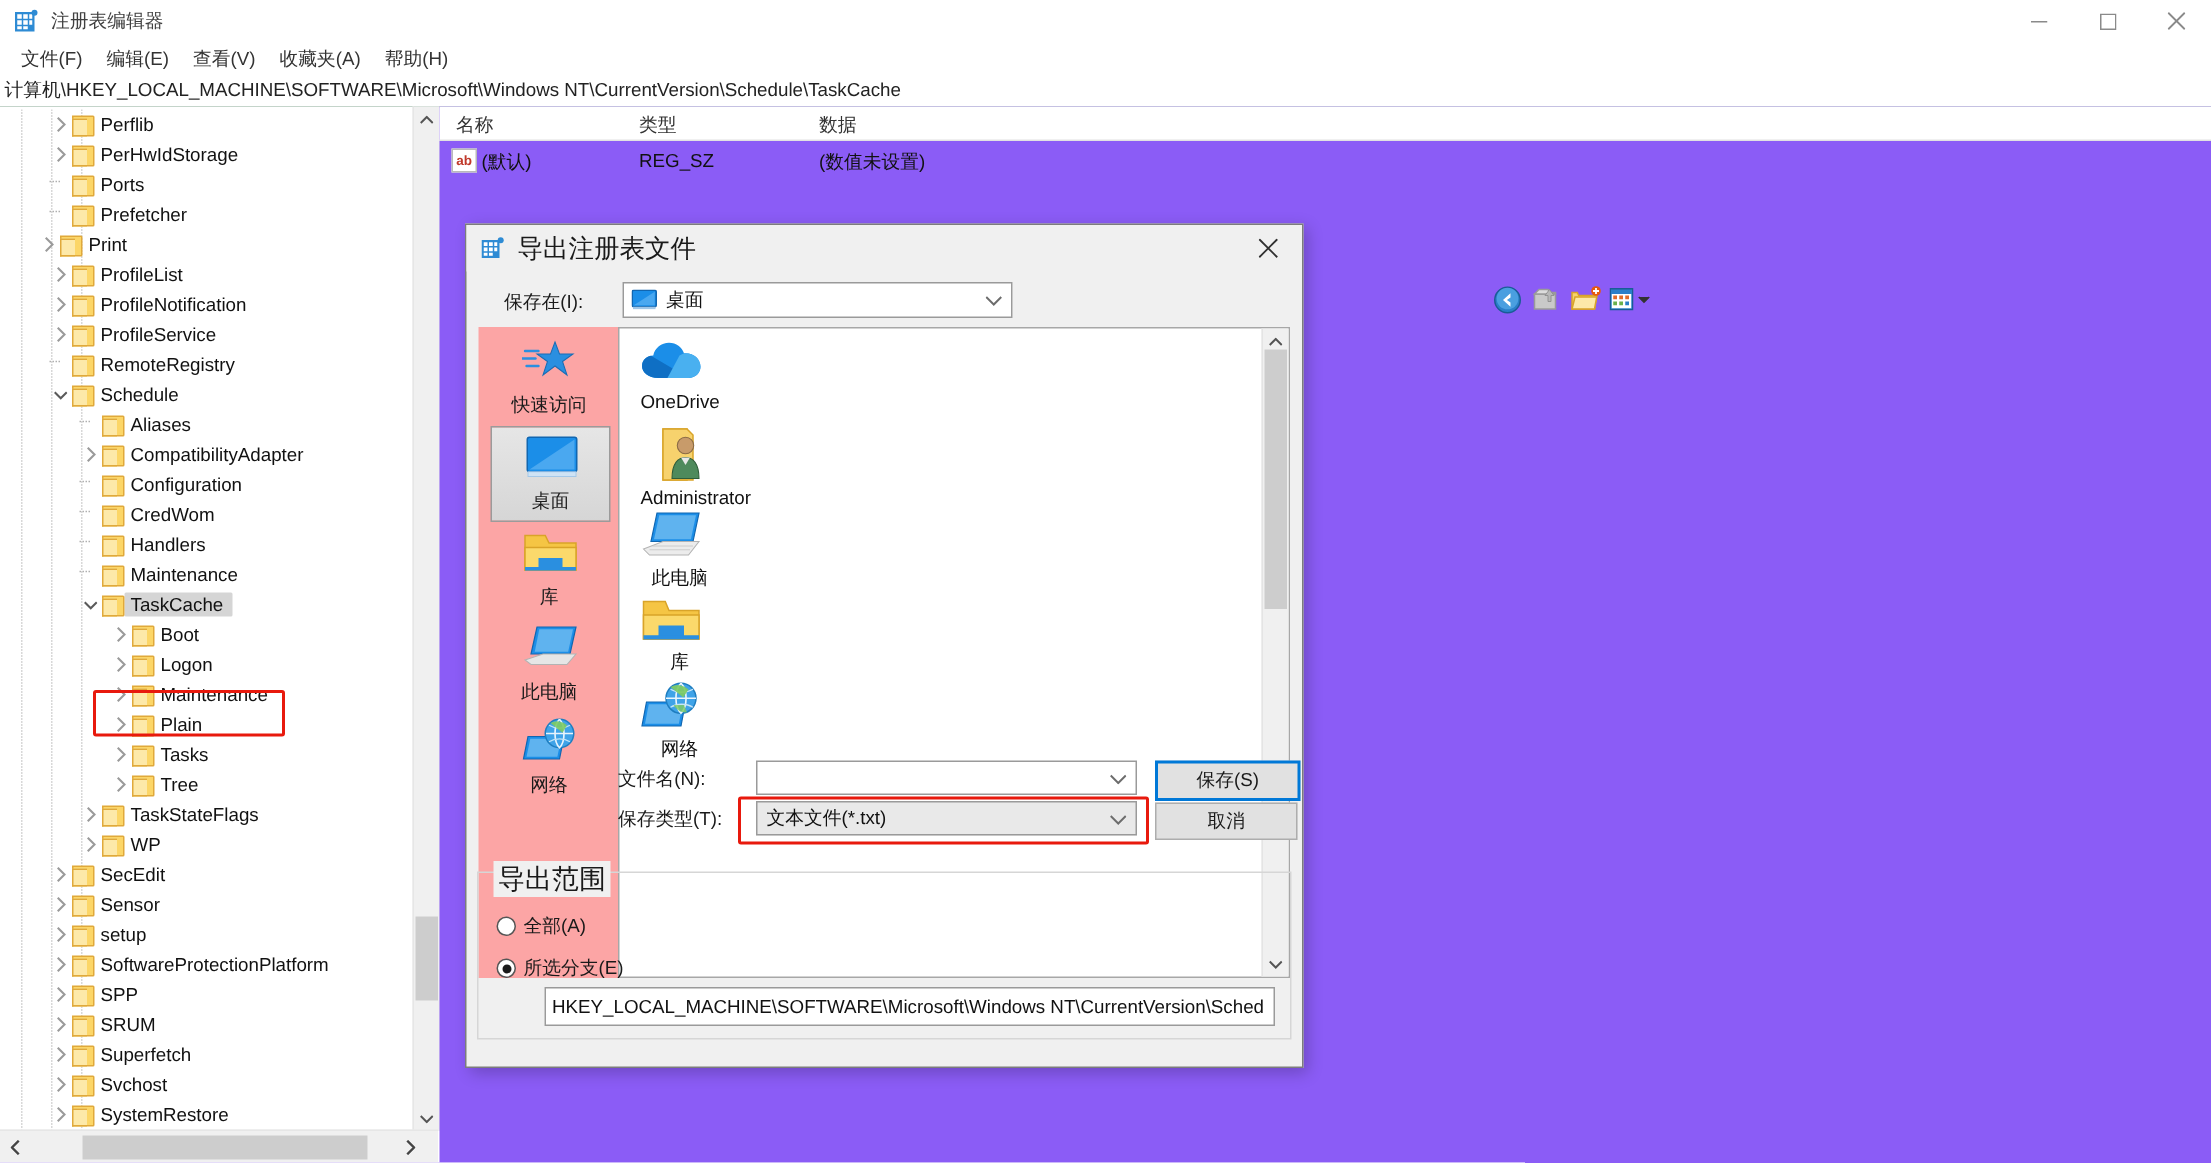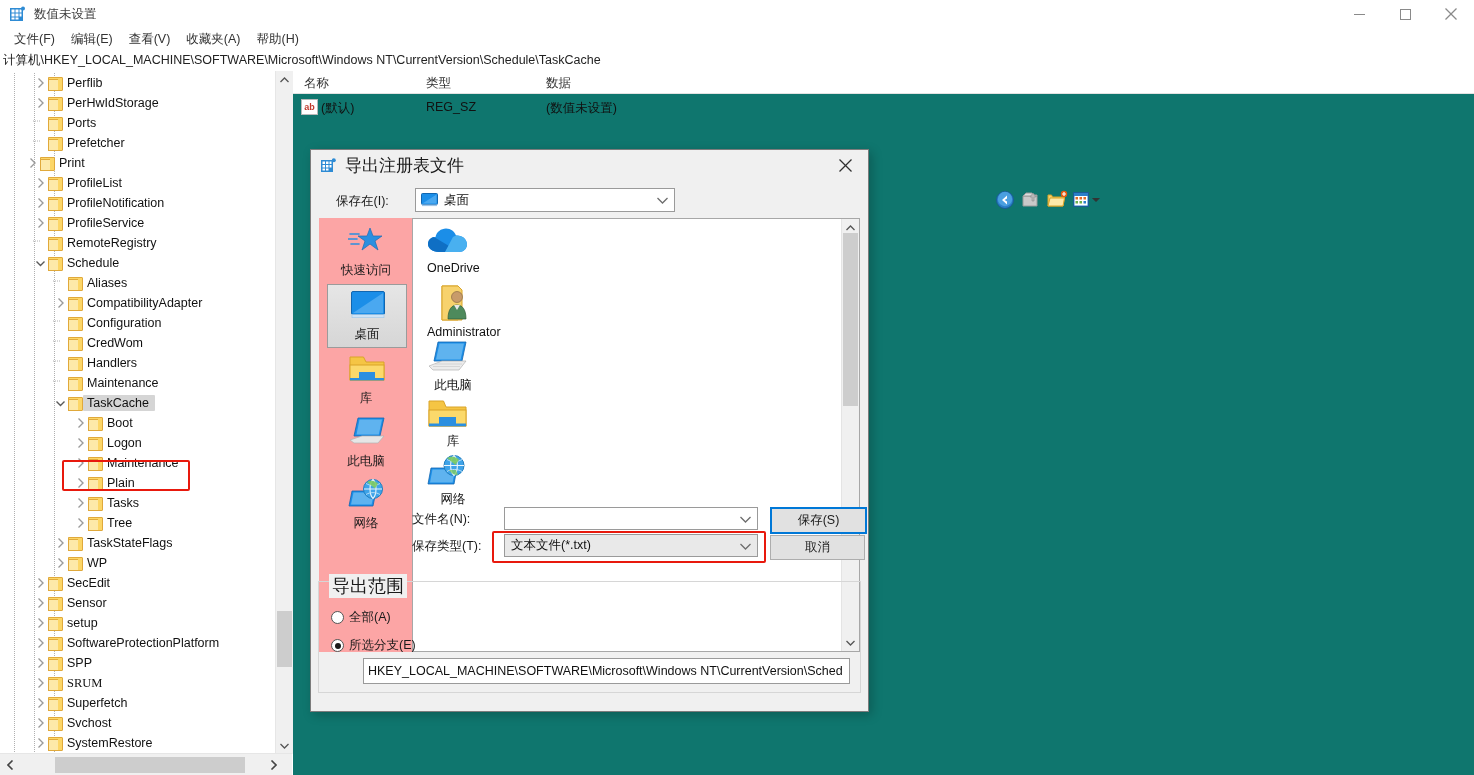--- a/index.html
+++ b/index.html
@@ -102,21 +102,21 @@
   .hscroll .arrow-l, .hscroll .arrow-r {
     position: absolute; top: 2px; width: 17px; height: 17px;
     display: flex; align-items: center; justify-content: center;
   }
   .hscroll .arrow-l { left: 2px; } .hscroll .arrow-r { right: 10px; }
   .hthumb { position: absolute; top: 3px; left: 55px; width: 190px; height: 16px; background: #cdcdcd; }
 
   
   .pane-right {
     position: absolute; left: 293px; top: 71px; right: 0; height: 704px;
-    background: #0f766e;
+    background: #8b5cf6;
   }
   .col-head {
     position: absolute; left: 0; top: 0; height: 22px; width: 100%;
     border-bottom: 1px solid #e2e2e2; background: #fff;
   }
   .col-head .c { position: absolute; top: 4px; font-size: 12.5px; color: #333; }
   .val-row { position: absolute; top: 26px; left: 0; height: 20px; width: 100%; }
   .val-row .c { position: absolute; top: 3px; font-size: 12.5px; color: #111; }
   .ab-icon {
     position: absolute; left: 8px; top: 2px; width: 15px; height: 14px;
@@ -237,21 +237,21 @@
           <rect x="10.5" y="3.5" width="2" height="3"></rect>
           <rect x="2.5" y="7.5" width="3" height="3"></rect>
           <rect x="6.5" y="7.5" width="3" height="3"></rect>
           <rect x="10.5" y="7.5" width="2" height="3"></rect>
           <rect x="2.5" y="11.5" width="3" height="2"></rect>
           <rect x="6.5" y="11.5" width="3" height="2"></rect>
         </g>
         <circle cx="14" cy="2.5" r="2" fill="#2e8bd4"></circle>
       </svg>
     </span>
-    <span class="title-text">数值未设置</span>
+    <span class="title-text">注册表编辑器</span>
     <div class="win-controls">
       <div class="win-btn">
         <svg width="11" height="11">
             <line x1="0" y1="5.5" x2="11" y2="5.5" stroke="#8a8a8a" stroke-width="1"></line>
           </svg>
       </div>
       <div class="win-btn">
         <svg width="11" height="11">
             <rect x="0.5" y="0.5" width="10" height="10" fill="none" stroke="#8a8a8a" stroke-width="1"></rect>
           </svg>
@@ -619,21 +619,21 @@
             <svg width="7" height="10">
               <polyline points="1.5,0.5 6,5 1.5,9.5" fill="none" stroke="#9a9a9a" stroke-width="1.4"></polyline>
             </svg>
           </span>
           <span class="folder">
             <span class="f-back"></span>
             <span class="f-front"></span>
           </span>
           <span class="tree-label">SPP</span>
         </div>
-        <div class="tree-row" style="padding-left: 32px; font-family: Liberation Serif, serif;">
+        <div class="tree-row" style="padding-left: 32px;">
           <span class="twisty">
             <svg width="7" height="10">
               <polyline points="1.5,0.5 6,5 1.5,9.5" fill="none" stroke="#9a9a9a" stroke-width="1.4"></polyline>
             </svg>
           </span>
           <span class="folder">
             <span class="f-back"></span>
             <span class="f-front"></span>
           </span>
           <span class="tree-label">SRUM</span>

